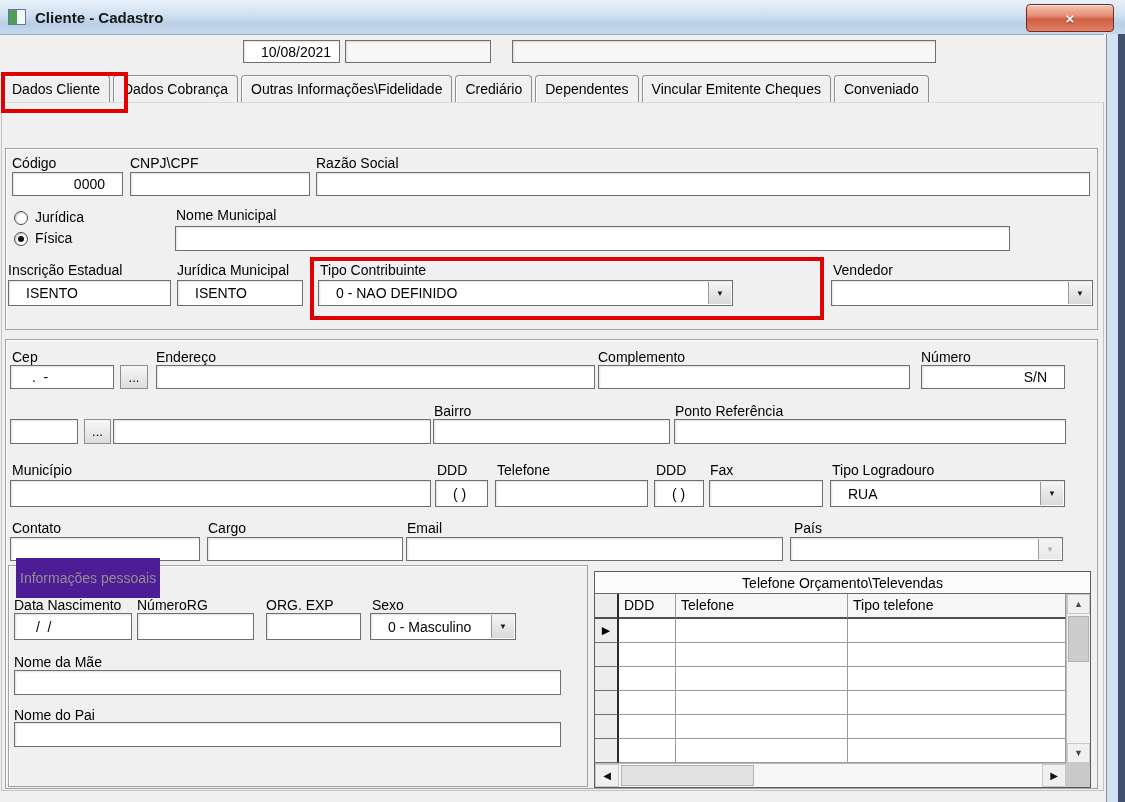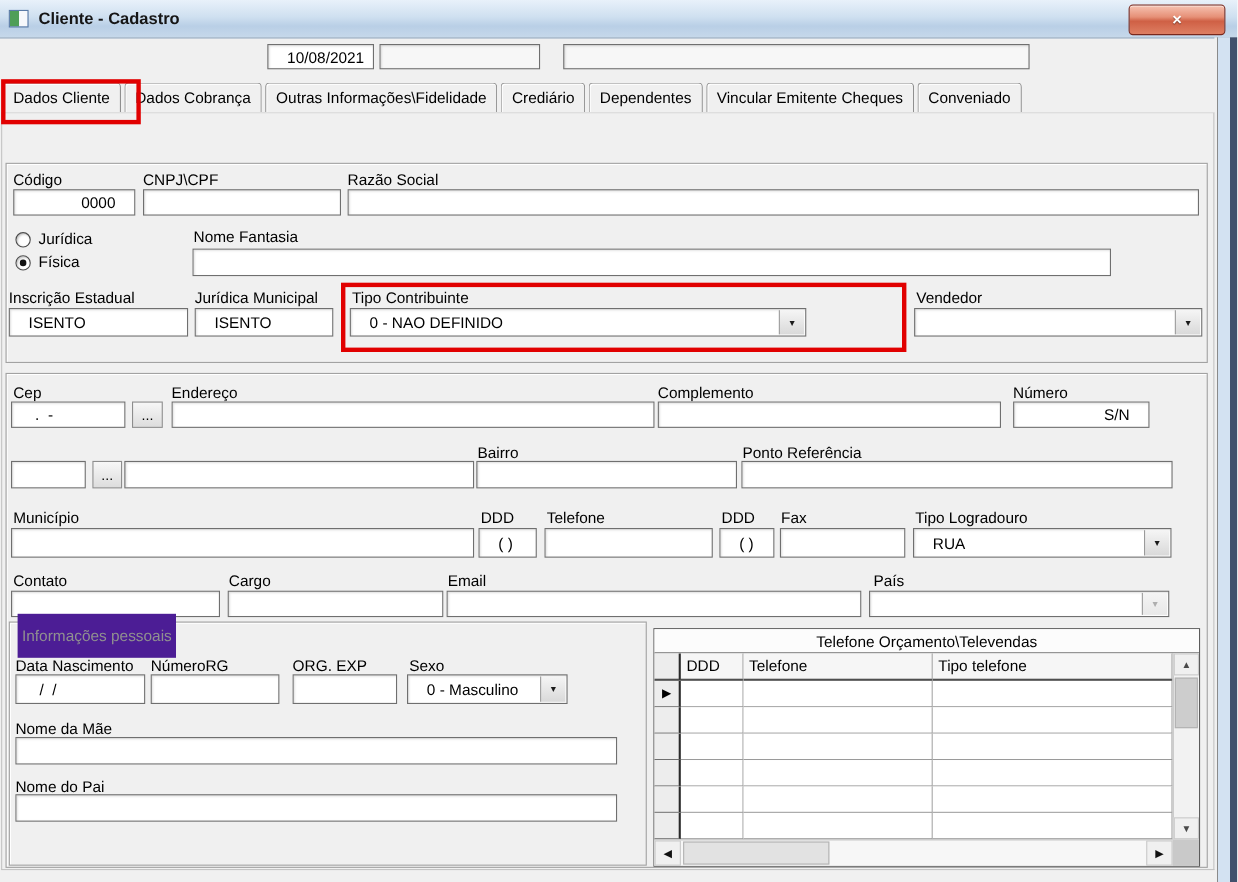--- a/index.html
+++ b/index.html
@@ -109,21 +109,21 @@
   <span class="lbl" style="left:130px;top:155px;">CNPJ\CPF</span>
   <div class="fld" style="left:130px;top:172px;width:180px;"></div>
   <span class="lbl" style="left:316px;top:155px;">Razão Social</span>
   <div class="fld" style="left:316px;top:172px;width:774px;"></div>
 
   <span class="radio" style="left:14px;top:211px;"></span>
   <span class="lbl" style="left:35px;top:209px;">Jurídica</span>
   <span class="radio sel" style="left:14px;top:232px;"></span>
   <span class="lbl" style="left:35px;top:230px;">Física</span>
 
-  <span class="lbl" style="left:176px;top:207px;">Nome Fantasia</span>
+  <span class="lbl" style="left:176px;top:207px;">Nome Municipal</span>
   <div class="fld" style="left:175px;top:226px;width:835px;height:25px;"></div>
 
   <span class="lbl" style="left:8px;top:262px;">Inscrição Estadual</span>
   <div class="fld" style="left:8px;top:280px;width:163px;height:26px;">ISENTO</div>
   <span class="lbl" style="left:177px;top:262px;">Jurídica Municipal</span>
   <div class="fld" style="left:177px;top:280px;width:126px;height:26px;">ISENTO</div>
 
   <span class="lbl" style="left:320px;top:262px;">Tipo Contribuinte</span>
   <div class="fld combo" style="left:318px;top:280px;width:415px;height:26px;">
     <span class="cval">0 - NAO DEFINIDO</span>
@@ -139,21 +139,21 @@
   <div class="grp" style="left:5px;top:339px;width:1093px;height:450px;"></div>
 
   <span class="lbl" style="left:12px;top:349px;">Cep</span>
   <div class="fld" style="left:10px;top:365px;width:104px;"> .  -</div>
   <div class="btn" style="left:120px;top:365px;width:28px;height:24px;">...</div>
   <span class="lbl" style="left:156px;top:349px;">Endereço</span>
   <div class="fld" style="left:156px;top:365px;width:439px;"></div>
   <span class="lbl" style="left:598px;top:349px;">Complemento</span>
   <div class="fld" style="left:598px;top:365px;width:312px;"></div>
   <span class="lbl" style="left:921px;top:349px;">Número</span>
-  <div class="fld ta-r" style="left:921px;top:365px;width:124px;">S/N</div>
+  <div class="fld ta-r" style="left:921px;top:365px;width:144px;">S/N</div>
 
   <span class="lbl" style="left:12px;top:423px;">Cidade</span>
   <div class="fld" style="left:10px;top:419px;width:68px;height:25px;"></div>
   <div class="btn" style="left:84px;top:419px;width:27px;height:25px;">...</div>
   <div class="fld" style="left:113px;top:419px;width:318px;height:25px;"></div>
   <span class="lbl" style="left:434px;top:403px;">Bairro</span>
   <div class="fld" style="left:433px;top:419px;width:237px;height:25px;"></div>
   <span class="lbl" style="left:675px;top:403px;">Ponto Referência</span>
   <div class="fld" style="left:674px;top:419px;width:392px;height:25px;"></div>
 

